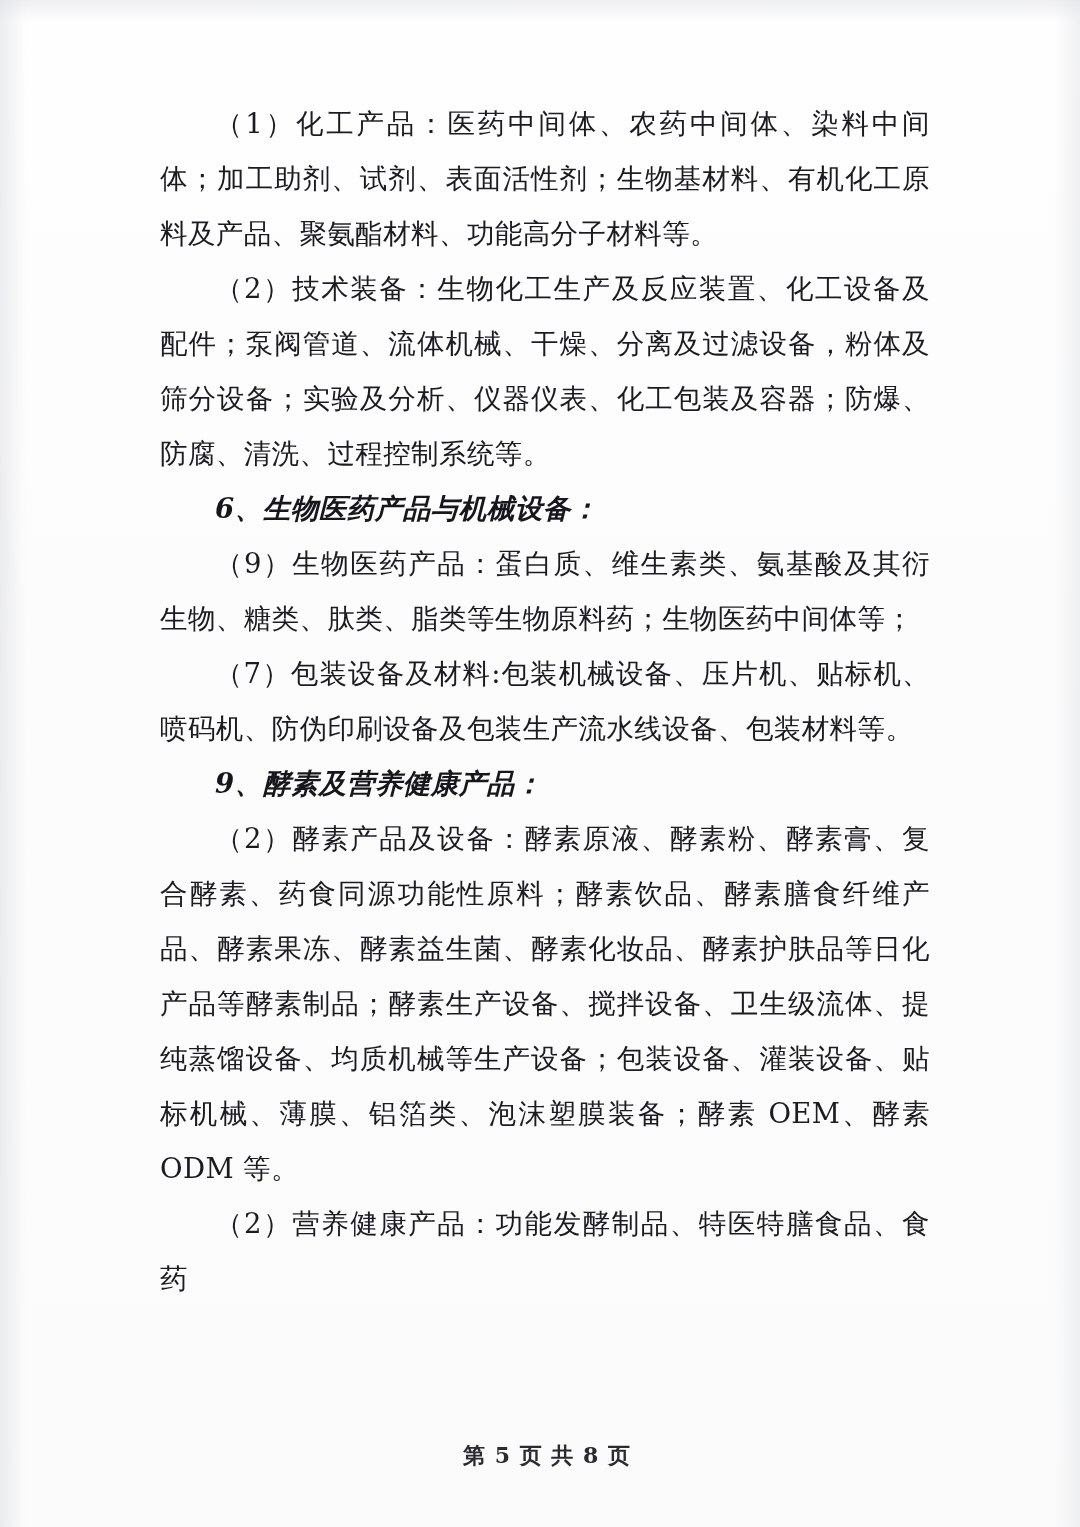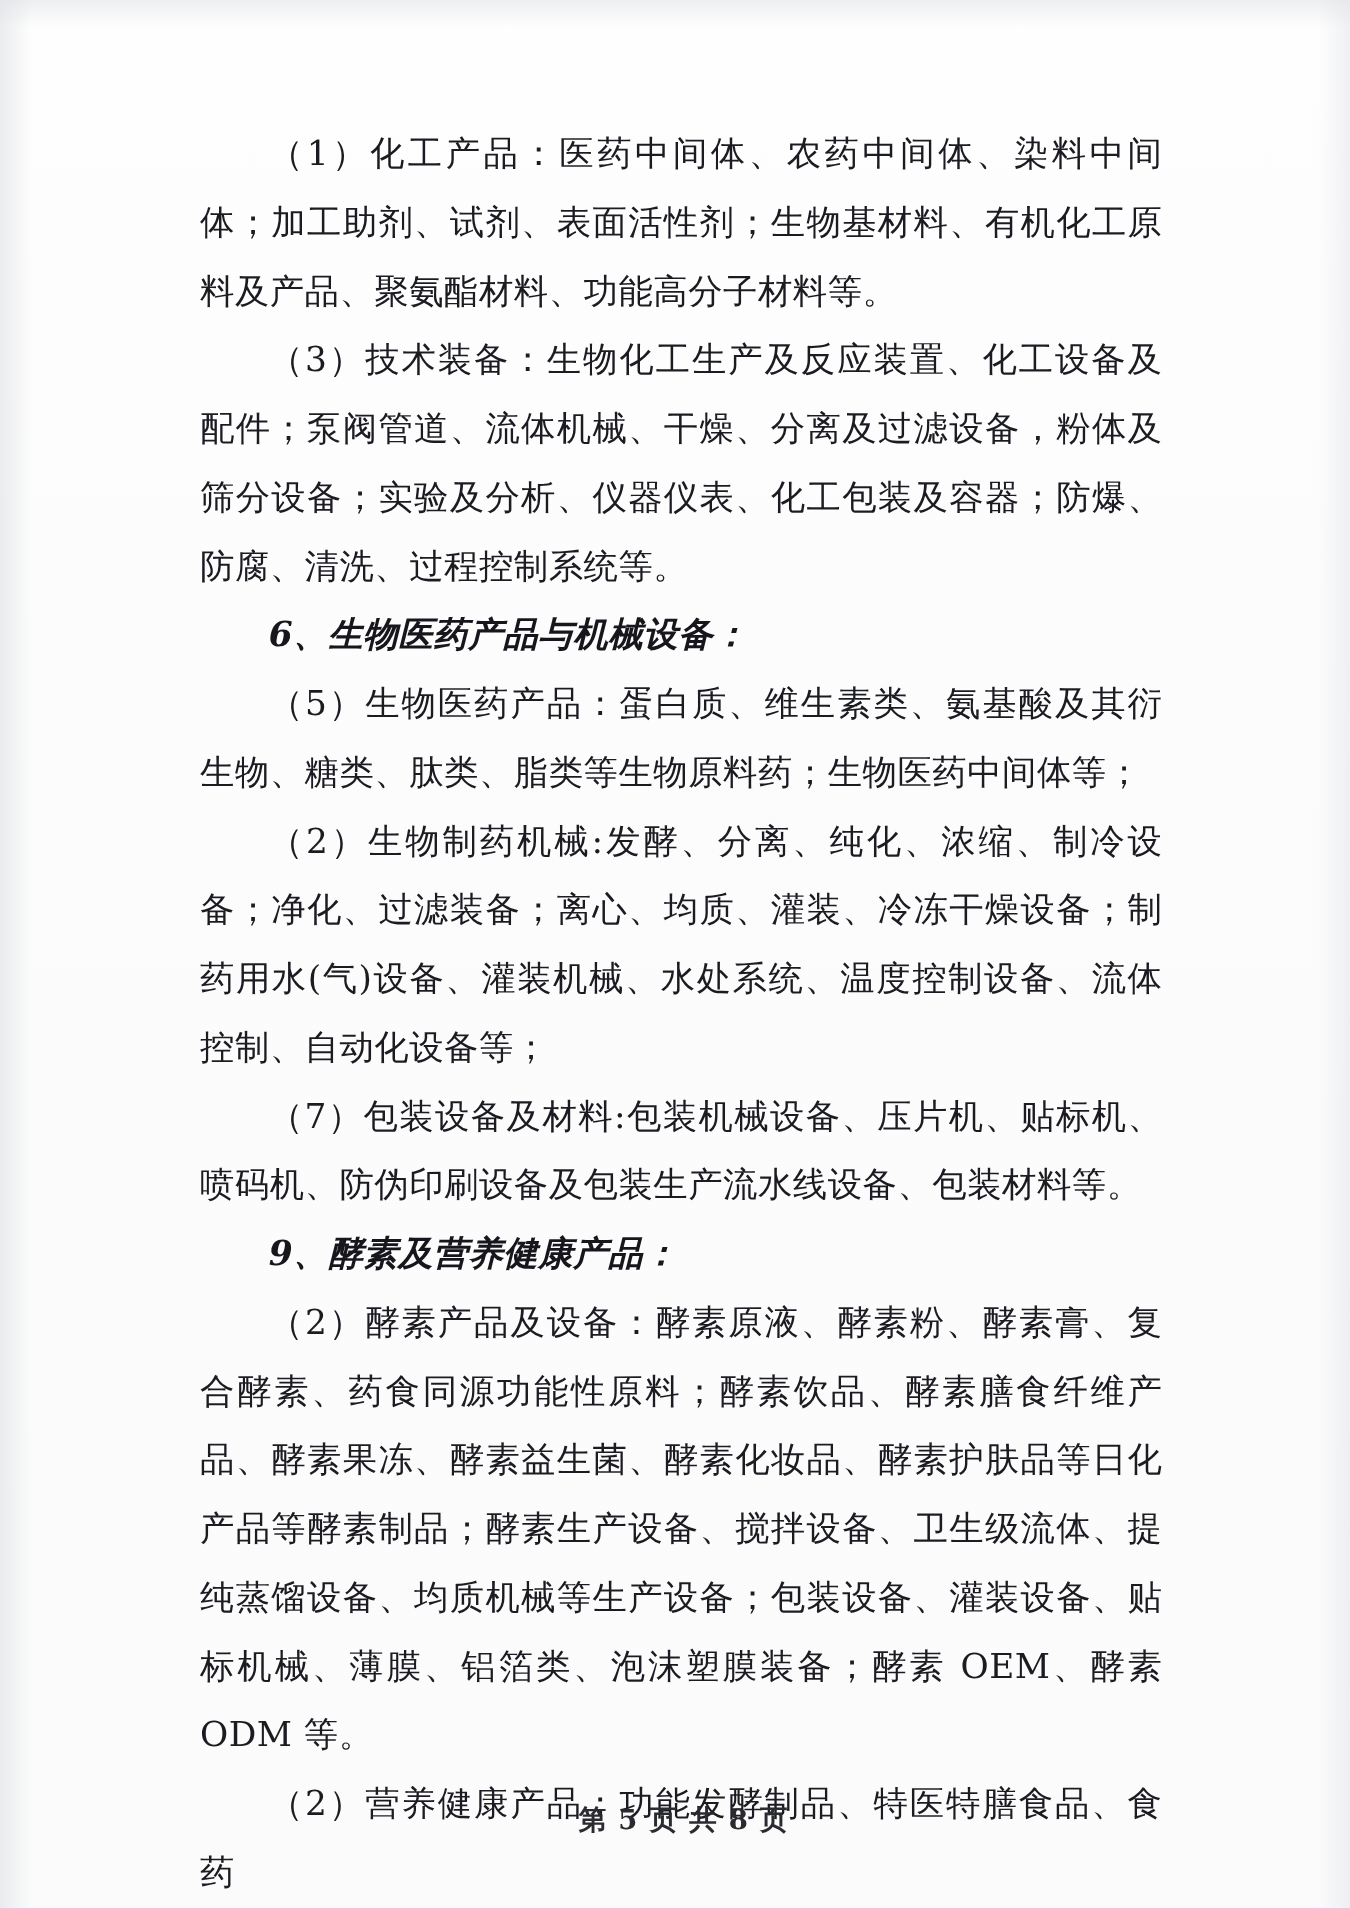--- a/index.html
+++ b/index.html
@@ -96,24 +96,23 @@
 </head>
 <body>
 
 <div class="page">
   <div class="edge-top"></div>
   <div class="edge-left"></div>
   <div class="edge-right"></div>
 
   <div class="content">
     <p class="para indent blk">（1）化工产品：医药中间体、农药中间体、染料中间体；加工助剂、试剂、表面活性剂；生物基材料、有机化工原料及产品、聚氨酯材料、功能高分子材料等。</p>
-    <p class="para indent blk">（3）技术装备：生物化工生产及反应装置、化工设备及配件；泵阀管道、流体机械、干燥、分离及过滤设备，粉体及筛分设备；实验及分析、仪器仪表、化工包装及容器；防爆、防腐、清洗、过程控制系统等。</p>
+    <p class="para indent blk">（2）技术装备：生物化工生产及反应装置、化工设备及配件；泵阀管道、流体机械、干燥、分离及过滤设备，粉体及筛分设备；实验及分析、仪器仪表、化工包装及容器；防爆、防腐、清洗、过程控制系统等。</p>
     <p class="heading blk">6、生物医药产品与机械设备：</p>
-    <p class="para indent blk">（5）生物医药产品：蛋白质、维生素类、氨基酸及其衍生物、糖类、肽类、脂类等生物原料药；生物医药中间体等；</p>
-    <p class="para indent blk">（2）生物制药机械:发酵、分离、纯化、浓缩、制冷设备；净化、过滤装备；离心、均质、灌装、冷冻干燥设备；制药用水(气)设备、灌装机械、水处系统、温度控制设备、流体控制、自动化设备等；</p>
+    <p class="para indent blk">（9）生物医药产品：蛋白质、维生素类、氨基酸及其衍生物、糖类、肽类、脂类等生物原料药；生物医药中间体等；</p>
     <p class="para indent blk">（7）包装设备及材料:包装机械设备、压片机、贴标机、喷码机、防伪印刷设备及包装生产流水线设备、包装材料等。</p>
     <p class="heading blk">9、酵素及营养健康产品：</p>
     <p class="para indent blk">（2）酵素产品及设备：酵素原液、酵素粉、酵素膏、复合酵素、药食同源功能性原料；酵素饮品、酵素膳食纤维产品、酵素果冻、酵素益生菌、酵素化妆品、酵素护肤品等日化产品等酵素制品；酵素生产设备、搅拌设备、卫生级流体、提纯蒸馏设备、均质机械等生产设备；包装设备、灌装设备、贴标机械、薄膜、铝箔类、泡沫塑膜装备；酵素 OEM、酵素 ODM 等。</p>
     <p class="para indent blk">（2）营养健康产品：功能发酵制品、特医特膳食品、食药</p>
   </div>
 
   <div class="footer">第 5 页 共 8 页</div>
 </div>
 
 </body></html>

